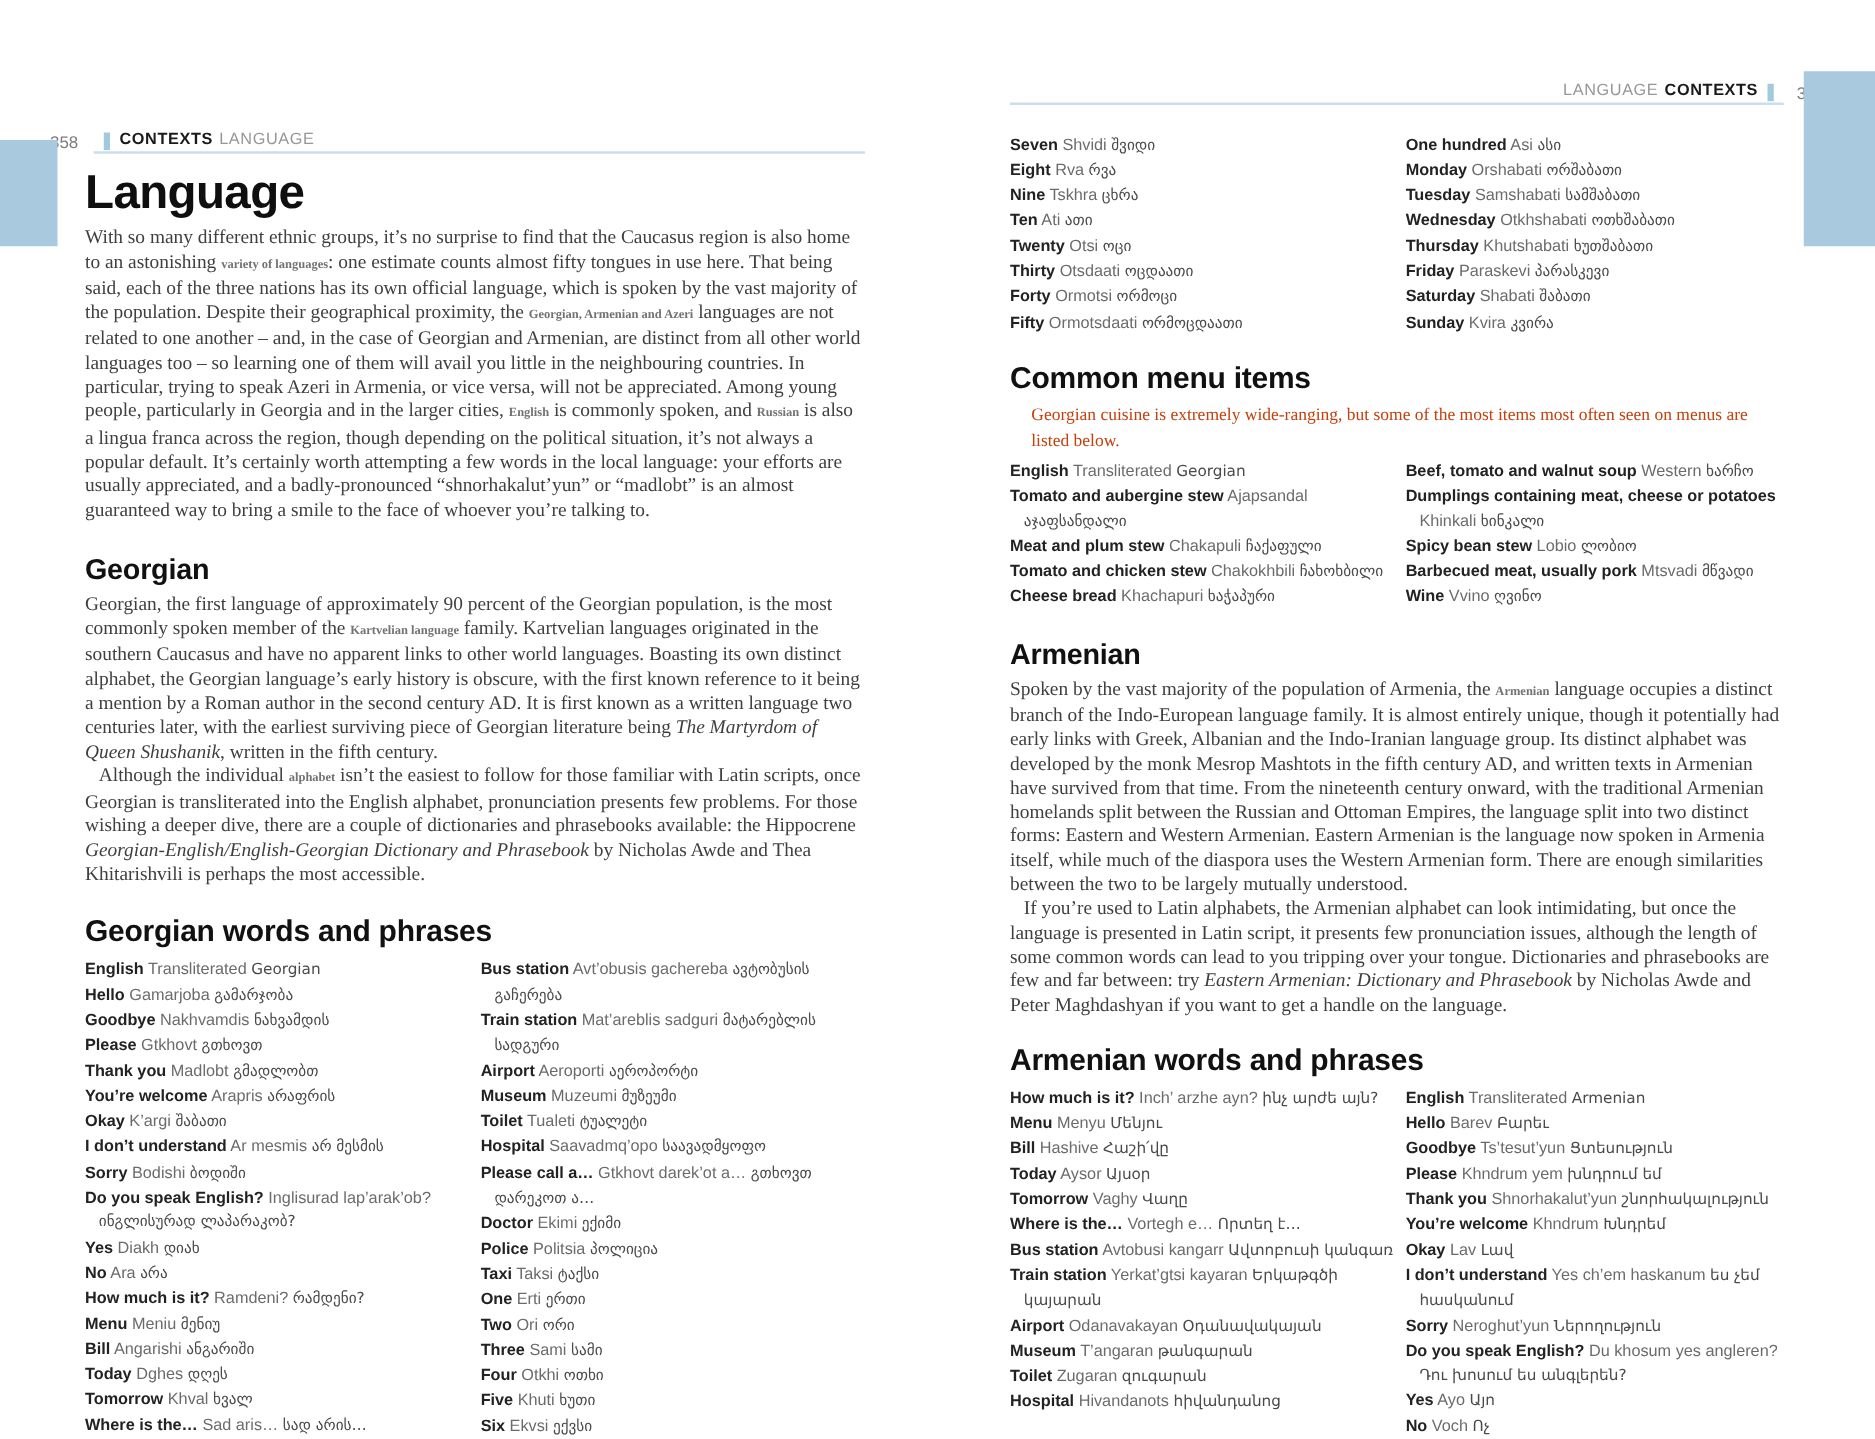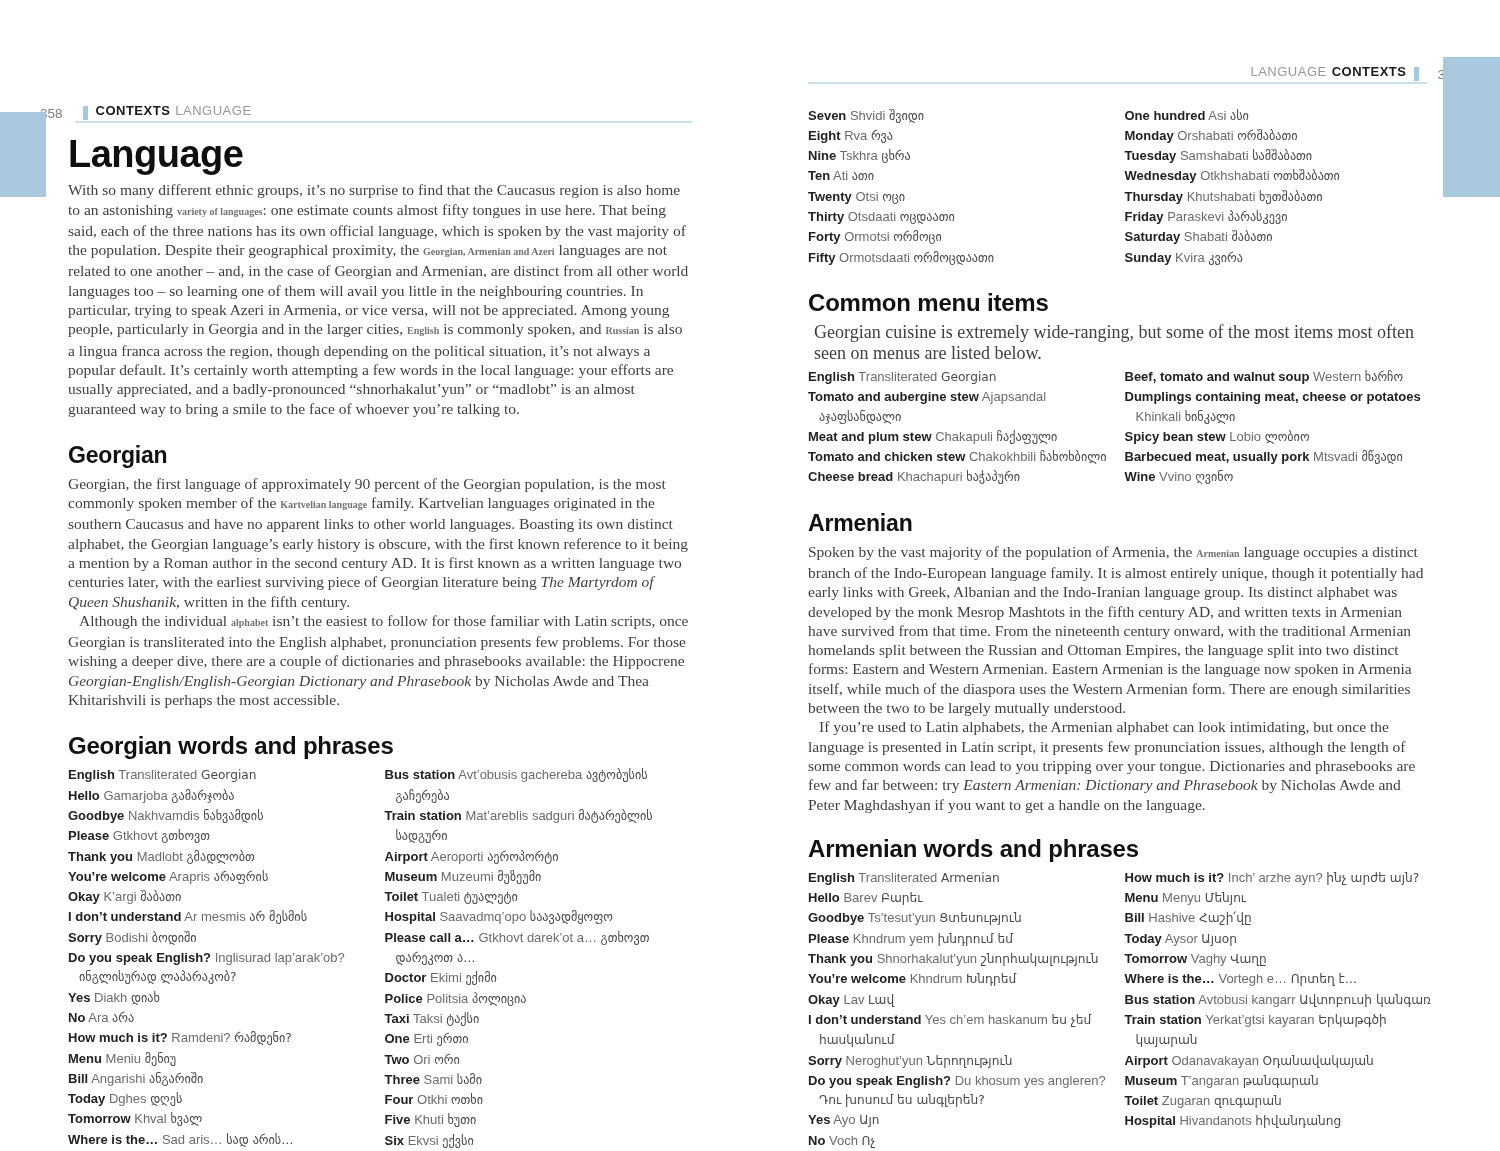--- a/index.html
+++ b/index.html
@@ -28,21 +28,21 @@
   h1{font-size:38px;font-weight:700;color:#0f0f0f;letter-spacing:-.5px;margin:10px 0 4px;}
   h2{font-size:23px;font-weight:700;color:#111;margin:24px 0 5px;letter-spacing:-.2px;}
   h3{font-size:24px;font-weight:700;color:#111;margin:23px 0 5px;letter-spacing:-.2px;}
   .page-right h2{margin-top:22px;}
   .page-right h3{margin-top:21px;}
 
   p.serif{font-family:"Liberation Serif",serif;font-size:15.5px;line-height:19.3px;color:#3f3f3f;margin:0;}
   p.ind{text-indent:11px;}
   .hl{font-family:Liberation Serif, serif;font-weight:700;font-size:10px;color:#737373;}
   .it{font-style:italic;}
-  p.menu-intro{font-family:"Liberation Serif",serif;font-size:18px;line-height:21px;color:#404040;margin:1px 6px 3px;}
+  p.menu-intro{font-family:"Liberation Serif",serif;font-size:14px;line-height:21px;color:#c2410c;margin:1px 17px 3px;}
 
   .cols{display:flex;gap:9px;}
   .col{flex:1;min-width:0;}
   .list{font-size:13px;line-height:19.3px;color:#444;}
   .phrase{padding-left:11px;text-indent:-11px;}
   .pe{font-weight:700;color:#222;}
   .pt{color:#6b6b6b;}
   .pn{color:#4a4a4a;font-family:"DejaVu Sans",sans-serif;font-size:12.2px;}
   .mt18{margin-top:22px;}
 </style>
@@ -166,42 +166,42 @@
         </div>
     </div>
 
     <h2>Armenian</h2>
     <p class="serif"><span>Spoken by the vast majority of the population of Armenia, the </span><span class="hl">Armenian</span><span> language occupies a distinct branch of the Indo-European language family. It is almost entirely unique, though it potentially had early links with Greek, Albanian and the Indo-Iranian language group. Its distinct alphabet was developed by the monk Mesrop Mashtots in the fifth century AD, and written texts in Armenian have survived from that time. From the nineteenth century onward, with the traditional Armenian homelands split between the Russian and Ottoman Empires, the language split into two distinct forms: Eastern and Western Armenian. Eastern Armenian is the language now spoken in Armenia itself, while much of the diaspora uses the Western Armenian form. There are enough similarities between the two to be largely mutually understood.</span></p>
     <p class="serif ind"><span>If you’re used to Latin alphabets, the Armenian alphabet can look intimidating, but once the language is presented in Latin script, it presents few pronunciation issues, although the length of some common words can lead to you tripping over your tongue. Dictionaries and phrasebooks are few and far between: try </span><span class="it">Eastern Armenian: Dictionary and Phrasebook</span><span> by Nicholas Awde and Peter Maghdashyan if you want to get a handle on the language.</span></p>
 
     <h3>Armenian words and phrases</h3>
     <div class="cols">
       <div class="col list">
+          <div class="phrase"><span class="pe">How much is it?</span> <span class="pt">Inch’ arzhe ayn?</span> <span class="pn">ինչ արժե այն?</span></div>
+          <div class="phrase"><span class="pe">Menu</span> <span class="pt">Menyu</span> <span class="pn">Մենյու</span></div>
+          <div class="phrase"><span class="pe">Bill</span> <span class="pt">Hashive</span> <span class="pn">Հաշի՛վը</span></div>
+          <div class="phrase"><span class="pe">Today</span> <span class="pt">Aysor</span> <span class="pn">Այսօր</span></div>
+          <div class="phrase"><span class="pe">Tomorrow</span> <span class="pt">Vaghy</span> <span class="pn">Վաղը</span></div>
+          <div class="phrase"><span class="pe">Where is the…</span> <span class="pt">Vortegh e…</span> <span class="pn">Որտեղ է…</span></div>
+          <div class="phrase"><span class="pe">Bus station</span> <span class="pt">Avtobusi kangarr</span> <span class="pn">Ավտոբուսի կանգառ</span></div>
+          <div class="phrase"><span class="pe">Train station</span> <span class="pt">Yerkat’gtsi kayaran</span> <span class="pn">Երկաթգծի կայարան</span></div>
+          <div class="phrase"><span class="pe">Airport</span> <span class="pt">Odanavakayan</span> <span class="pn">Օդանավակայան</span></div>
+          <div class="phrase"><span class="pe">Museum</span> <span class="pt">T’angaran</span> <span class="pn">թանգարան</span></div>
+          <div class="phrase"><span class="pe">Toilet</span> <span class="pt">Zugaran</span> <span class="pn">զուգարան</span></div>
+          <div class="phrase"><span class="pe">Hospital</span> <span class="pt">Hivandanots</span> <span class="pn">հիվանդանոց</span></div>
+        </div>
+      <div class="col list">
           <div class="phrase"><span class="pe">English</span> <span class="pt">Transliterated</span> <span class="pn">Armenian</span></div>
           <div class="phrase"><span class="pe">Hello</span> <span class="pt">Barev</span> <span class="pn">Բարեւ</span></div>
           <div class="phrase"><span class="pe">Goodbye</span> <span class="pt">Ts’tesut’yun</span> <span class="pn">Ցտեսություն</span></div>
           <div class="phrase"><span class="pe">Please</span> <span class="pt">Khndrum yem</span> <span class="pn">խնդրում եմ</span></div>
           <div class="phrase"><span class="pe">Thank you</span> <span class="pt">Shnorhakalut’yun</span> <span class="pn">շնորհակալություն</span></div>
           <div class="phrase"><span class="pe">You’re welcome</span> <span class="pt">Khndrum</span> <span class="pn">Խնդրեմ</span></div>
           <div class="phrase"><span class="pe">Okay</span> <span class="pt">Lav</span> <span class="pn">Լավ</span></div>
           <div class="phrase"><span class="pe">I don’t understand</span> <span class="pt">Yes ch’em haskanum</span> <span class="pn">ես չեմ հասկանում</span></div>
           <div class="phrase"><span class="pe">Sorry</span> <span class="pt">Neroghut’yun</span> <span class="pn">Ներողություն</span></div>
           <div class="phrase"><span class="pe">Do you speak English?</span> <span class="pt">Du khosum yes angleren?</span> <span class="pn">Դու խոսում ես անգլերեն?</span></div>
           <div class="phrase"><span class="pe">Yes</span> <span class="pt">Ayo</span> <span class="pn">Այո</span></div>
           <div class="phrase"><span class="pe">No</span> <span class="pt">Voch</span> <span class="pn">Ոչ</span></div>
         </div>
-      <div class="col list">
-          <div class="phrase"><span class="pe">How much is it?</span> <span class="pt">Inch’ arzhe ayn?</span> <span class="pn">ինչ արժե այն?</span></div>
-          <div class="phrase"><span class="pe">Menu</span> <span class="pt">Menyu</span> <span class="pn">Մենյու</span></div>
-          <div class="phrase"><span class="pe">Bill</span> <span class="pt">Hashive</span> <span class="pn">Հաշի՛վը</span></div>
-          <div class="phrase"><span class="pe">Today</span> <span class="pt">Aysor</span> <span class="pn">Այսօր</span></div>
-          <div class="phrase"><span class="pe">Tomorrow</span> <span class="pt">Vaghy</span> <span class="pn">Վաղը</span></div>
-          <div class="phrase"><span class="pe">Where is the…</span> <span class="pt">Vortegh e…</span> <span class="pn">Որտեղ է…</span></div>
-          <div class="phrase"><span class="pe">Bus station</span> <span class="pt">Avtobusi kangarr</span> <span class="pn">Ավտոբուսի կանգառ</span></div>
-          <div class="phrase"><span class="pe">Train station</span> <span class="pt">Yerkat’gtsi kayaran</span> <span class="pn">Երկաթգծի կայարան</span></div>
-          <div class="phrase"><span class="pe">Airport</span> <span class="pt">Odanavakayan</span> <span class="pn">Օդանավակայան</span></div>
-          <div class="phrase"><span class="pe">Museum</span> <span class="pt">T’angaran</span> <span class="pn">թանգարան</span></div>
-          <div class="phrase"><span class="pe">Toilet</span> <span class="pt">Zugaran</span> <span class="pn">զուգարան</span></div>
-          <div class="phrase"><span class="pe">Hospital</span> <span class="pt">Hivandanots</span> <span class="pn">հիվանդանոց</span></div>
-        </div>
     </div>
   </div>
 </div>
 
 </body></html>

